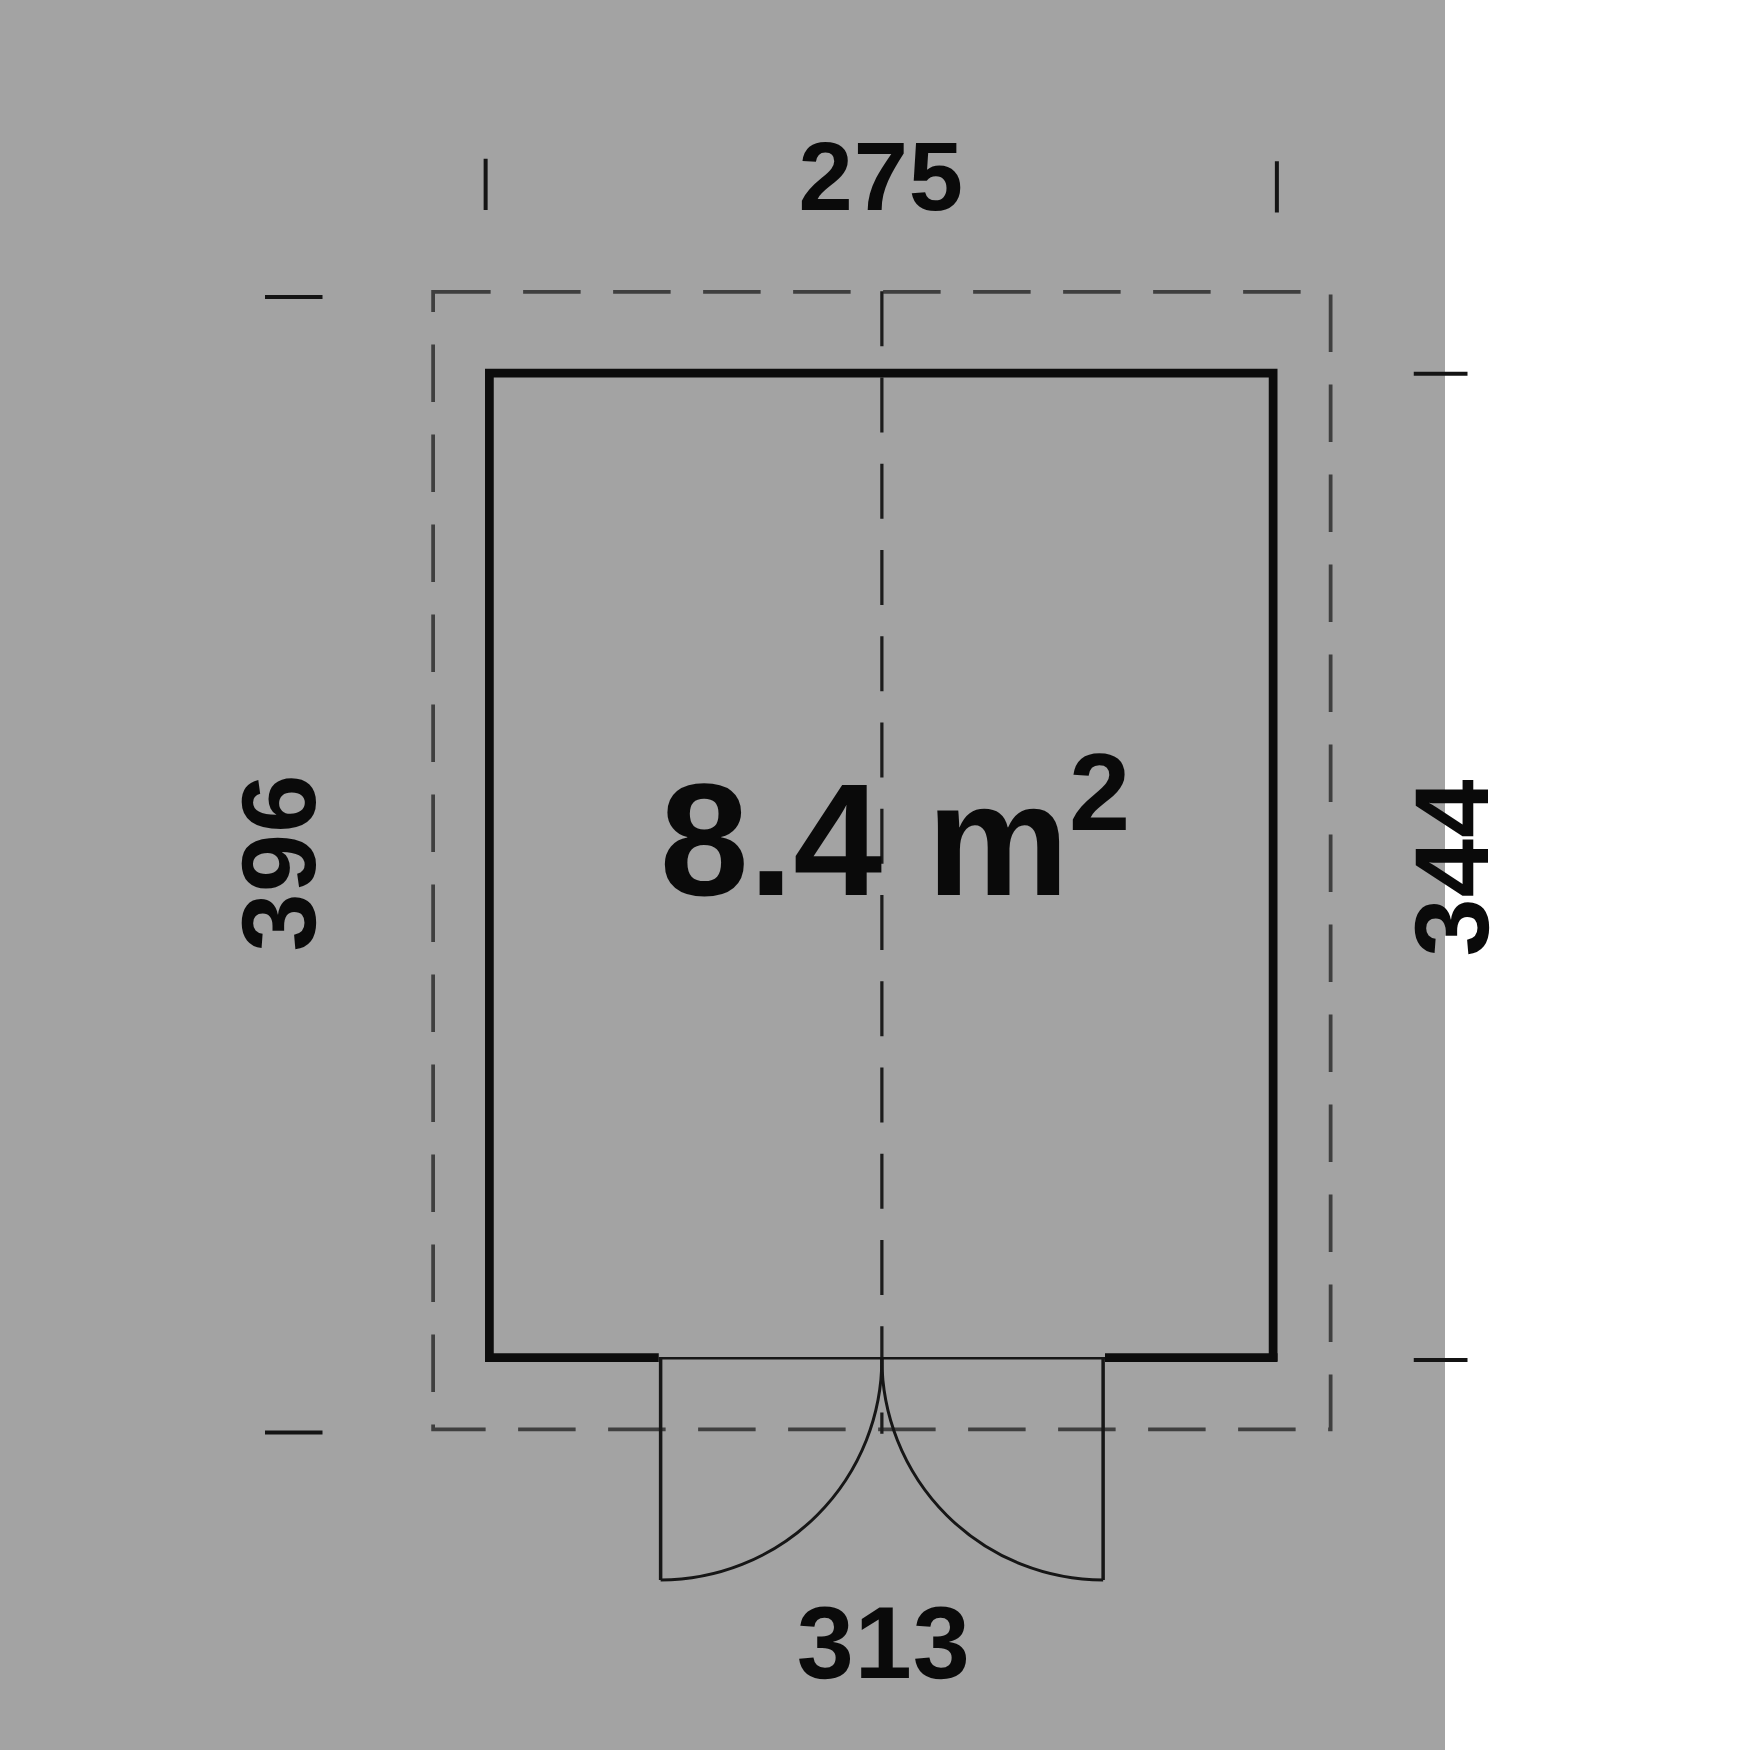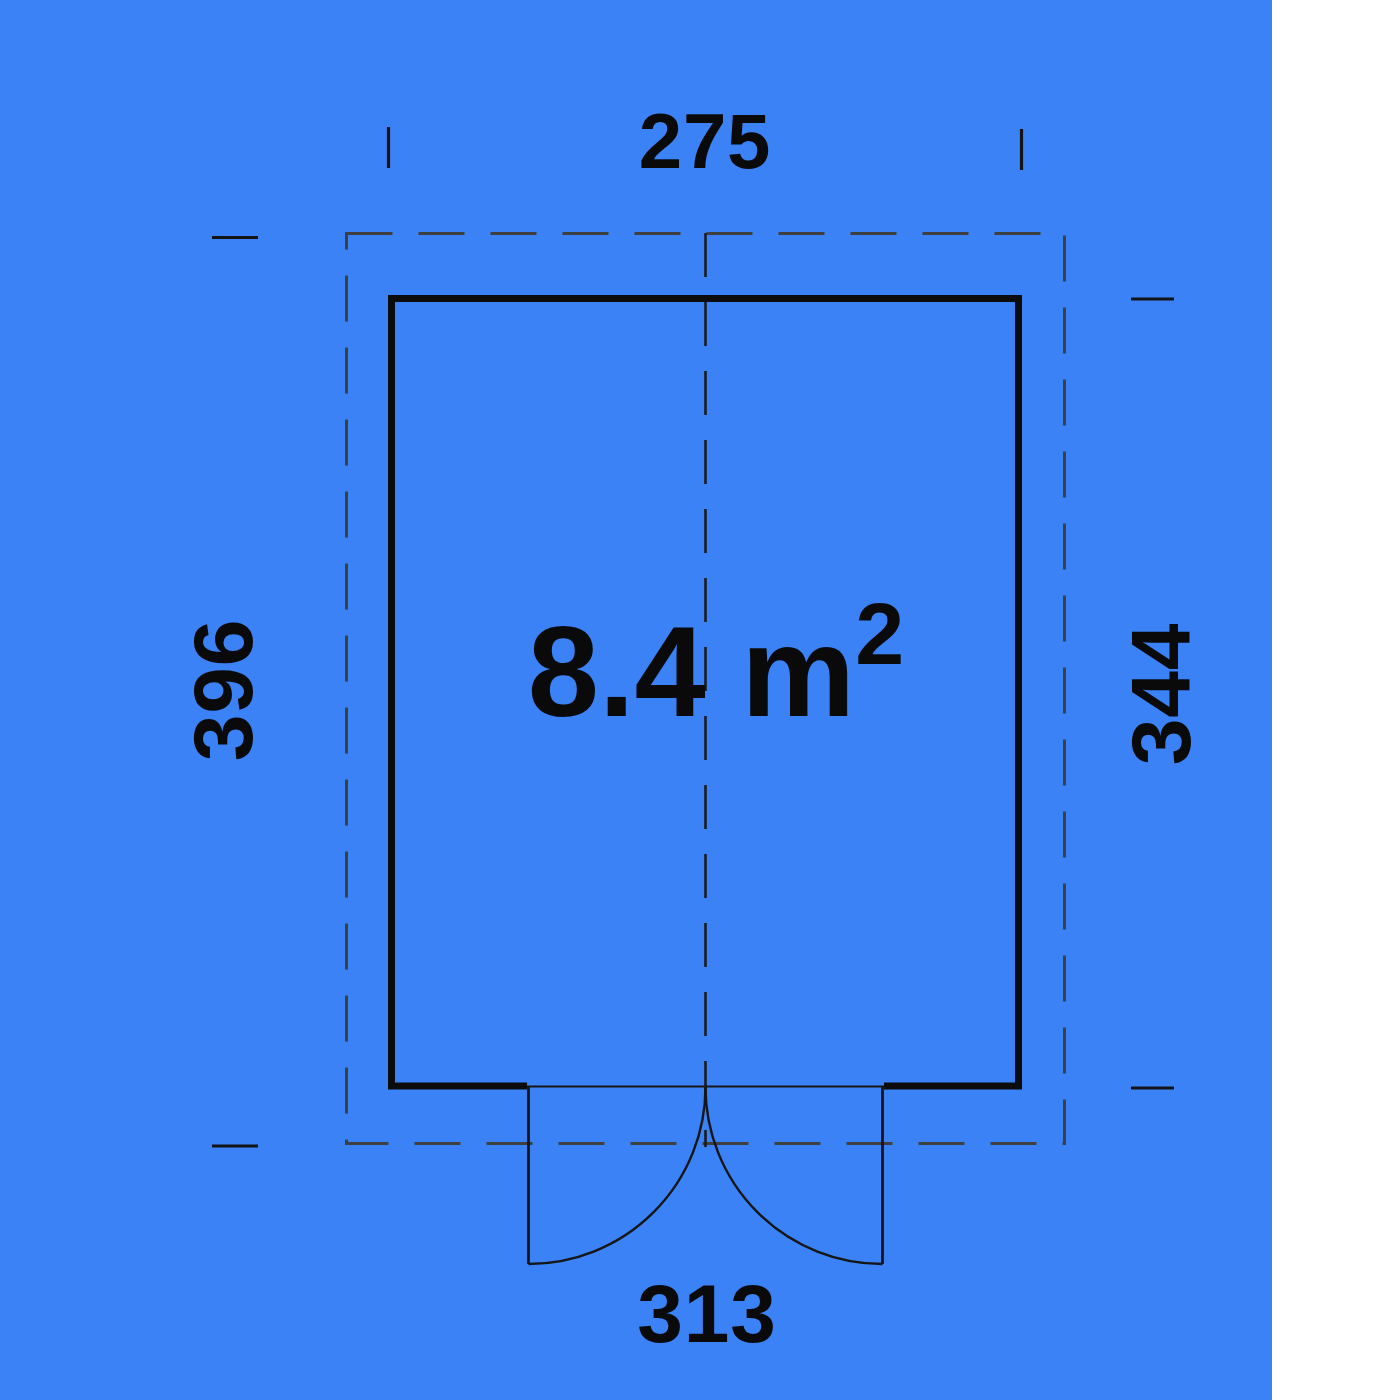--- a/index.html
+++ b/index.html
@@ -2,23 +2,23 @@
 <html><head>
 <meta charset="utf-8">
 <style>
   html, body {
     margin: 0;
     padding: 0;
     background: #ffffff;
   }
   .plan-stage {
     position: relative;
-    width: 1272px;
+    width: 1156px;
     height: 1400px;
-    background: #3b82f6;
+    background: #a3a3a3;
     font-family: "Liberation Sans", sans-serif;
   }
   .plan-stage svg {
     display: block;
     width: 1400px;
     height: 1400px;
   }
   .dim-text {
     font-family: "Liberation Sans", sans-serif;
     font-weight: bold;

